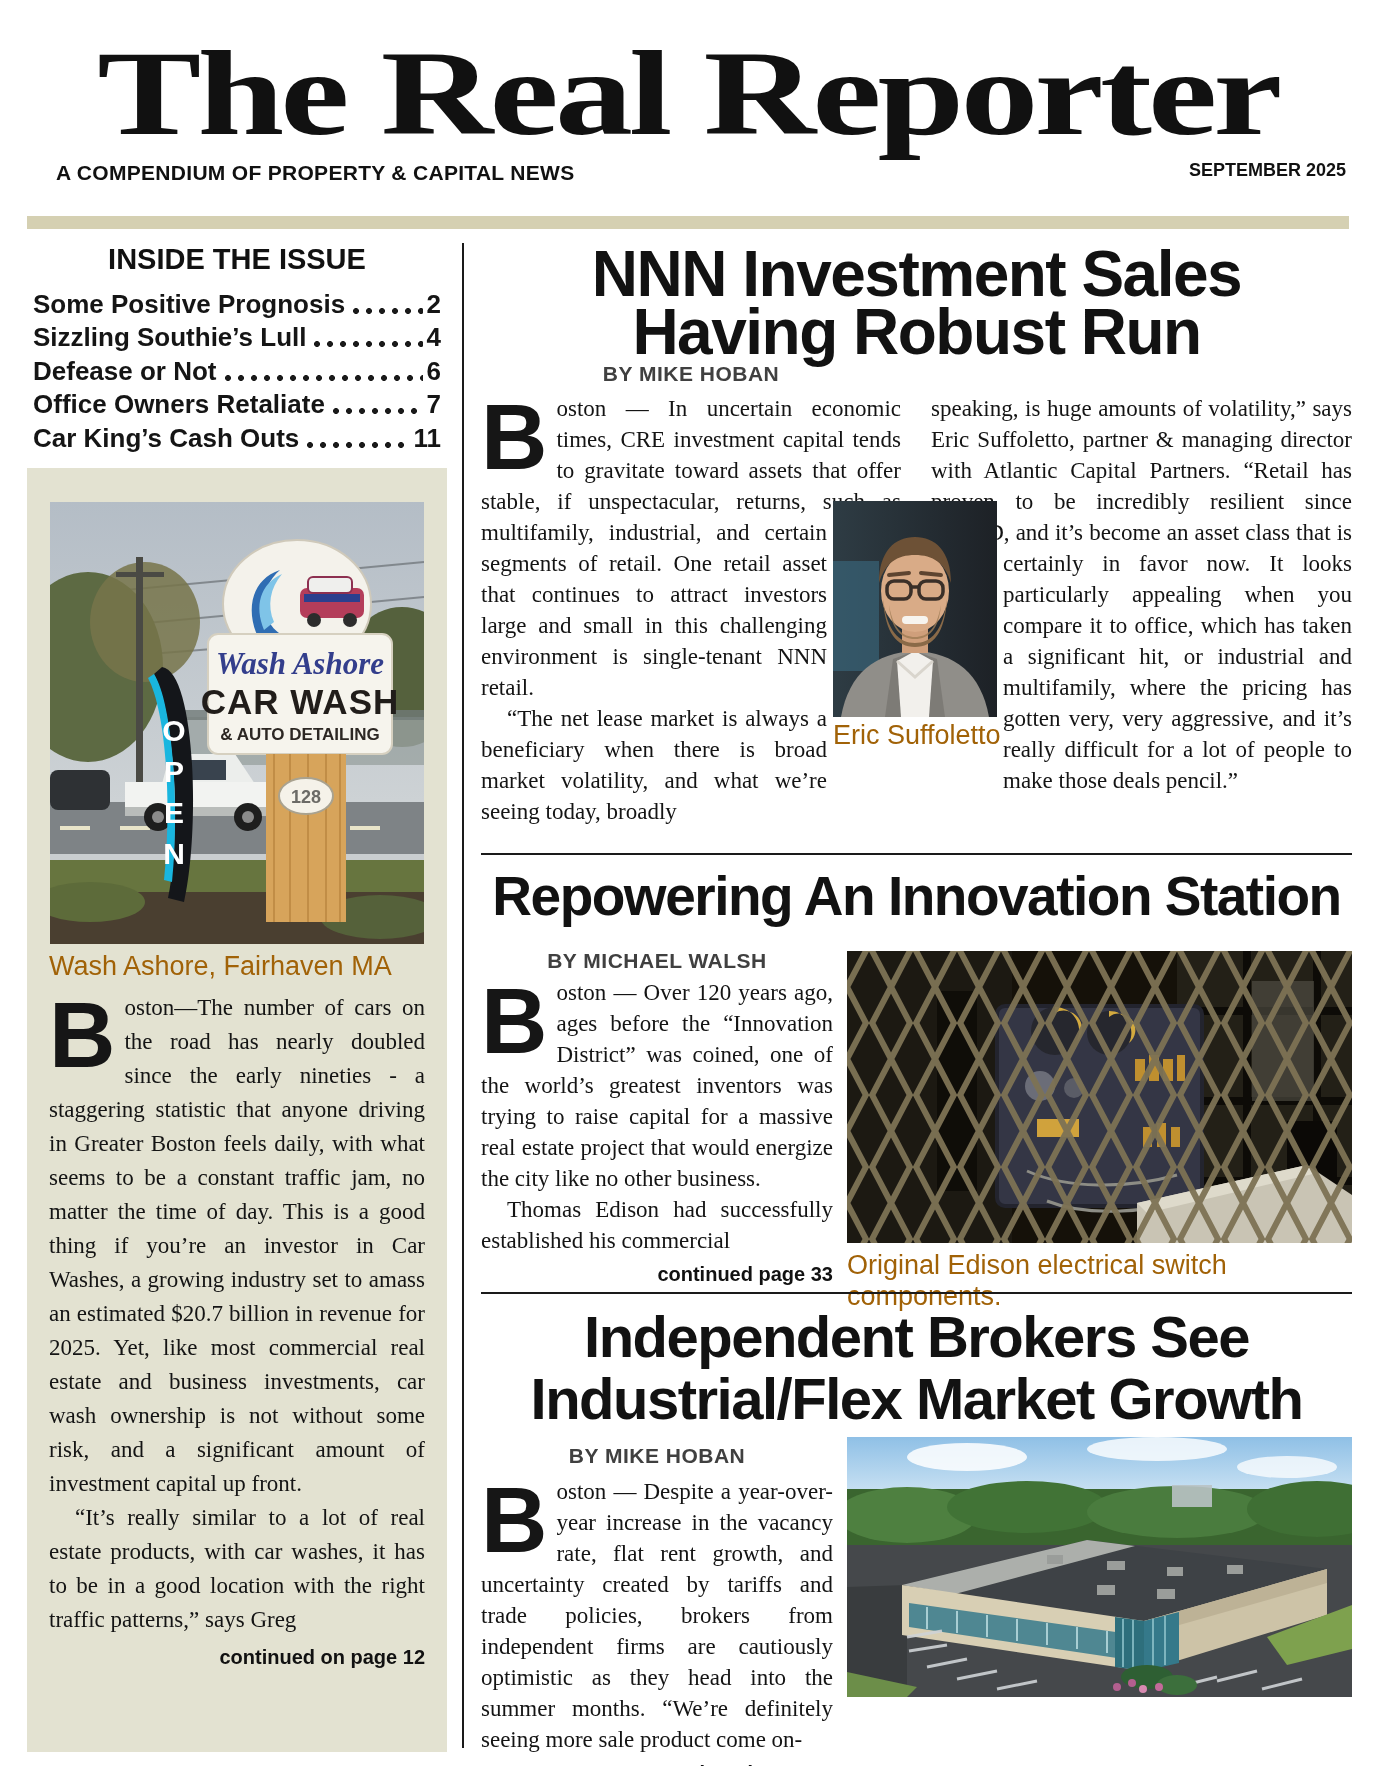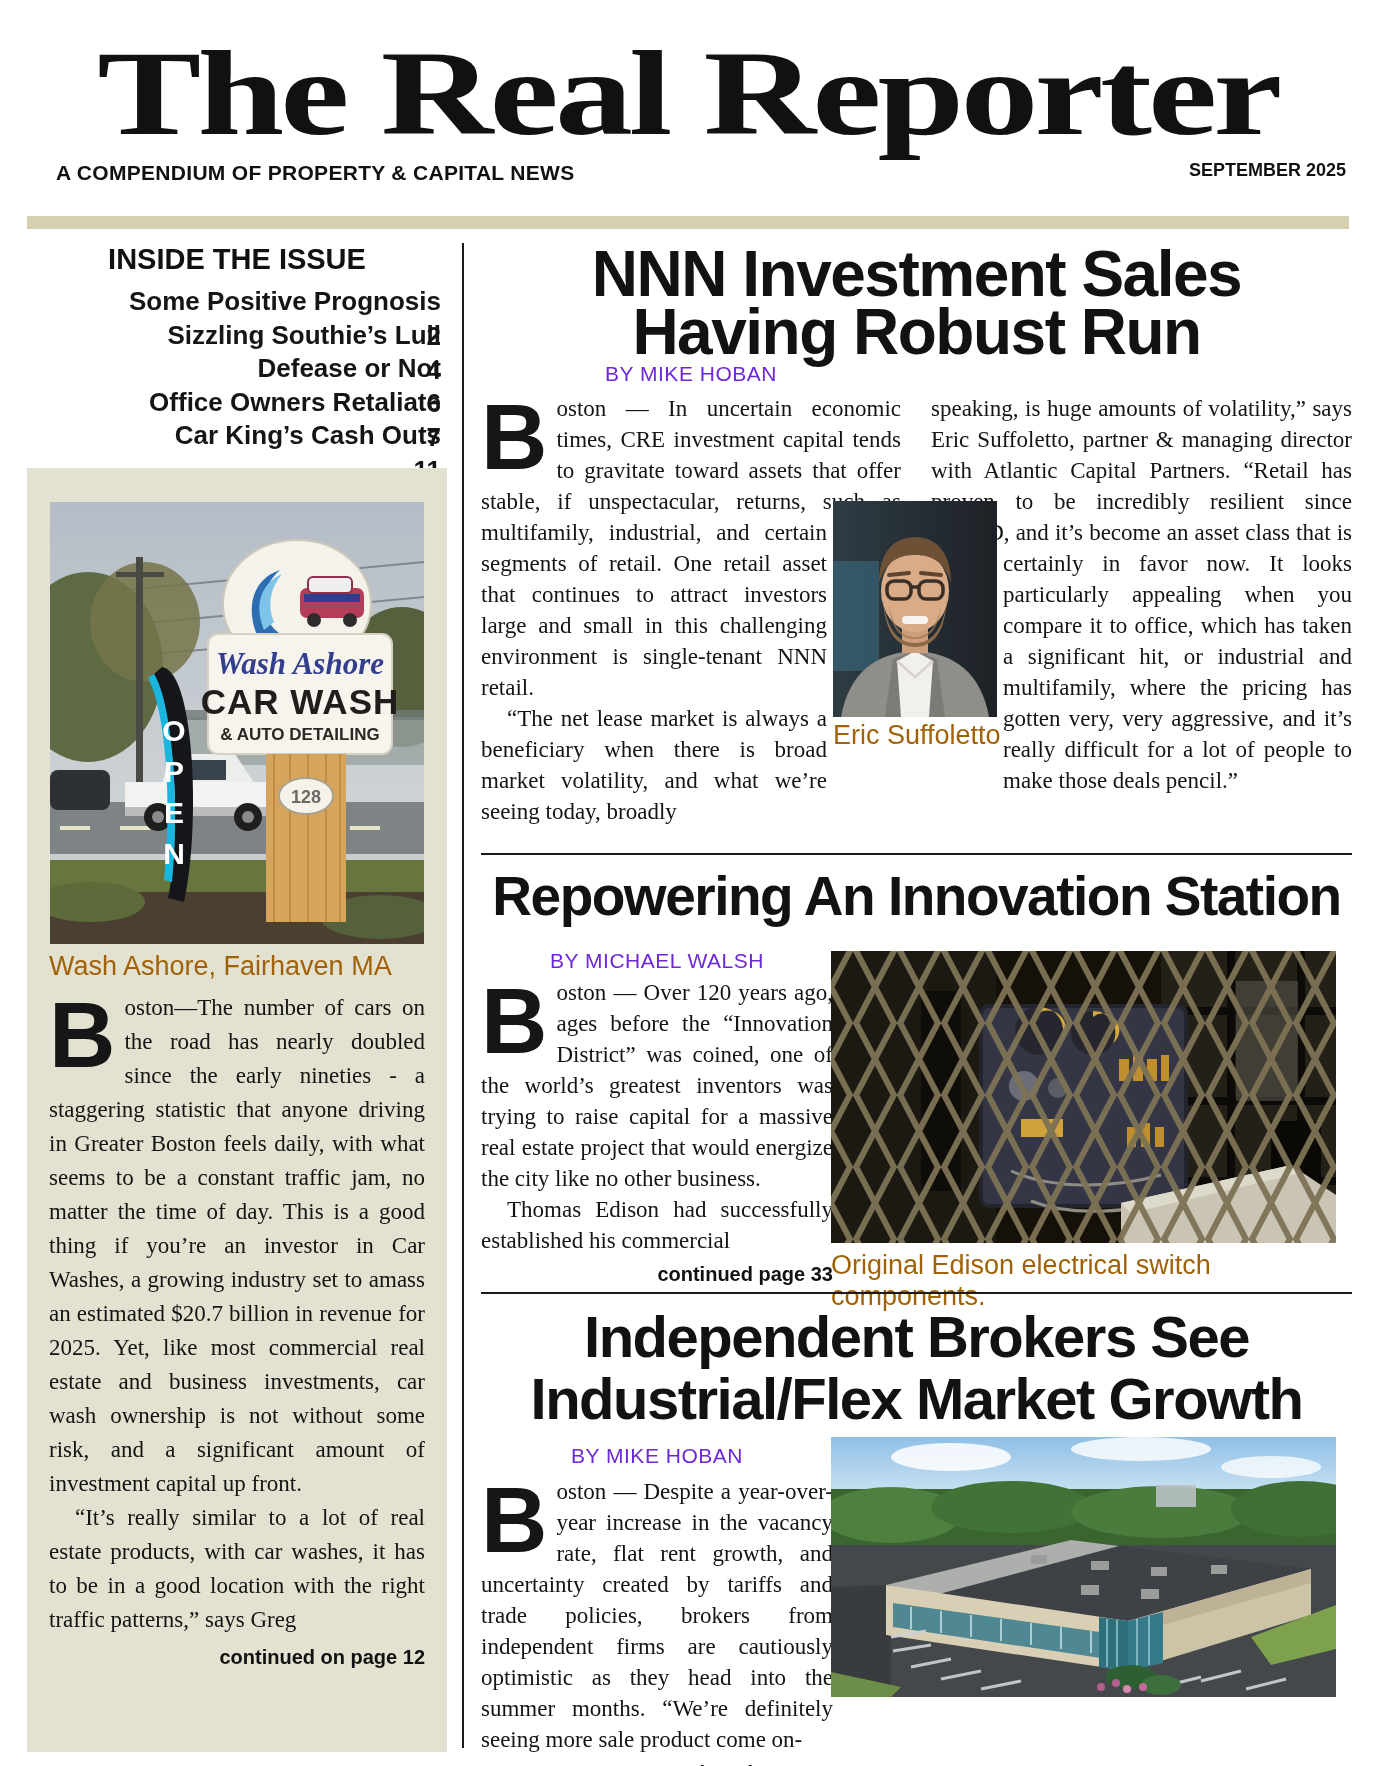--- a/index.html
+++ b/index.html
@@ -15,21 +15,21 @@
   .mast-date{position:absolute;right:30px;top:160px;
       font-family:"Liberation Sans",sans-serif;font-weight:700;font-size:18px;color:#111;}
   .accent-bar{position:absolute;left:27px;top:216px;width:1322px;height:13px;background:#d5d0b2;}
   .divider-v{position:absolute;left:462px;top:243px;width:2px;height:1505px;background:#1a1a1a;}
 
   
   .inside-heading{position:absolute;left:27px;top:243px;width:420px;text-align:center;
       font-family:"Liberation Sans",sans-serif;font-weight:700;font-size:29px;color:#111;}
   .toc{position:absolute;left:33px;top:286px;width:408px;}
   .toc-row{display:flex;align-items:flex-end;height:33.5px;
-      font-family:"Liberation Sans",sans-serif;font-weight:700;font-size:26px;line-height:31px;color:#151515;flex-direction:column;}
+      font-family:"Liberation Sans",sans-serif;font-weight:700;font-size:26px;line-height:31px;color:#151515;}
   .toc-dots{flex:1;height:10px;margin:0 4px 4px 7px;
       background-image:radial-gradient(circle at 4px 5px,#1a1a1a 2.6px,transparent 3.3px);
       background-size:13px 10px;background-repeat:repeat-x;}
   .wash-panel{position:absolute;left:27px;top:468px;width:420px;height:1284px;background:#e3e2d1;
       padding:0;box-sizing:border-box;}
   .wash-inner{padding:18px 22px 0 22px;}
   .wash-headline{font-family:"Liberation Serif",serif;font-weight:700;font-size:47px;line-height:53px;
       text-align:center;color:#181818;margin-top:4px;}
   .wash-photo{margin:16px auto 0 auto;width:374px;height:442px;overflow:hidden;}
   .photo-caption{font-family:Liberation Sans, sans-serif;font-size:27px;color:#a16207;margin-top:7px;}
@@ -40,39 +40,39 @@
       font-size:92px;line-height:76px;margin:6px 9px 0 0;color:#161616;}
   .continued{display:block;text-align:right;font-family:"Liberation Sans",sans-serif;
       font-weight:700;font-size:20px;color:#111;margin-top:3px;}
 
   
   .main{position:absolute;left:481px;top:243px;width:871px;height:1506px;}
   .headline{position:absolute;left:0;width:100%;text-align:center;
       font-family:"Liberation Sans",sans-serif;font-weight:700;color:#121212;letter-spacing:-1.5px;}
   .a1-h{top:2px;font-size:64px;line-height:58px;}
   .byline{position:absolute;text-align:center;font-family:"Liberation Sans",sans-serif;
-      font-weight:400;font-size:21px;letter-spacing:.5px;color:#6d28d9;}
+      font-weight:700;font-size:21px;letter-spacing:.5px;color:#404040;}
   .a1-byline{top:119px;left:0;width:420px;}
   .a1-cols{position:absolute;top:150px;left:0;width:871px;}
   .cols-flex{display:flex;gap:30px;}
   .mbody{font-size:23px;line-height:31px;text-align:justify;color:#141414;}
   .mbody p{margin:0;}
   .c1{width:420px;}
   .c2{width:421px;}
   .sp-r{float:right;width:74px;height:265px;}
   .sp-l{float:left;width:72px;height:232px;}
   .a1-photo{position:absolute;left:352px;top:108px;width:164px;}
   .a1-photo .photo-caption{margin-top:3px;white-space:nowrap;}
   .rule{position:absolute;left:0;width:100%;height:2px;background:#1a1a1a;}
   .rule1{top:610px;} .rule2{top:1049px;}
   .a2-h{top:624px;font-size:55px;line-height:58px;}
   .a2-byline{top:706px;left:0;width:352px;}
   .sidecol{position:absolute;left:0;width:352px;}
   .a2-body{top:734px;}
-  .rphoto{position:absolute;left:350px;width:505px;}
+  .rphoto{position:absolute;left:366px;width:505px;}
   .a2-photo{top:708px;}
   .a3-h{top:1063px;font-size:58px;line-height:62px;}
   .a3-byline{top:1201px;left:0;width:352px;}
   .a3-body{top:1233px;}
   .a3-photo{top:1194px;}
   svg{display:block;}
 </style>
 </head>
 <body>
 

